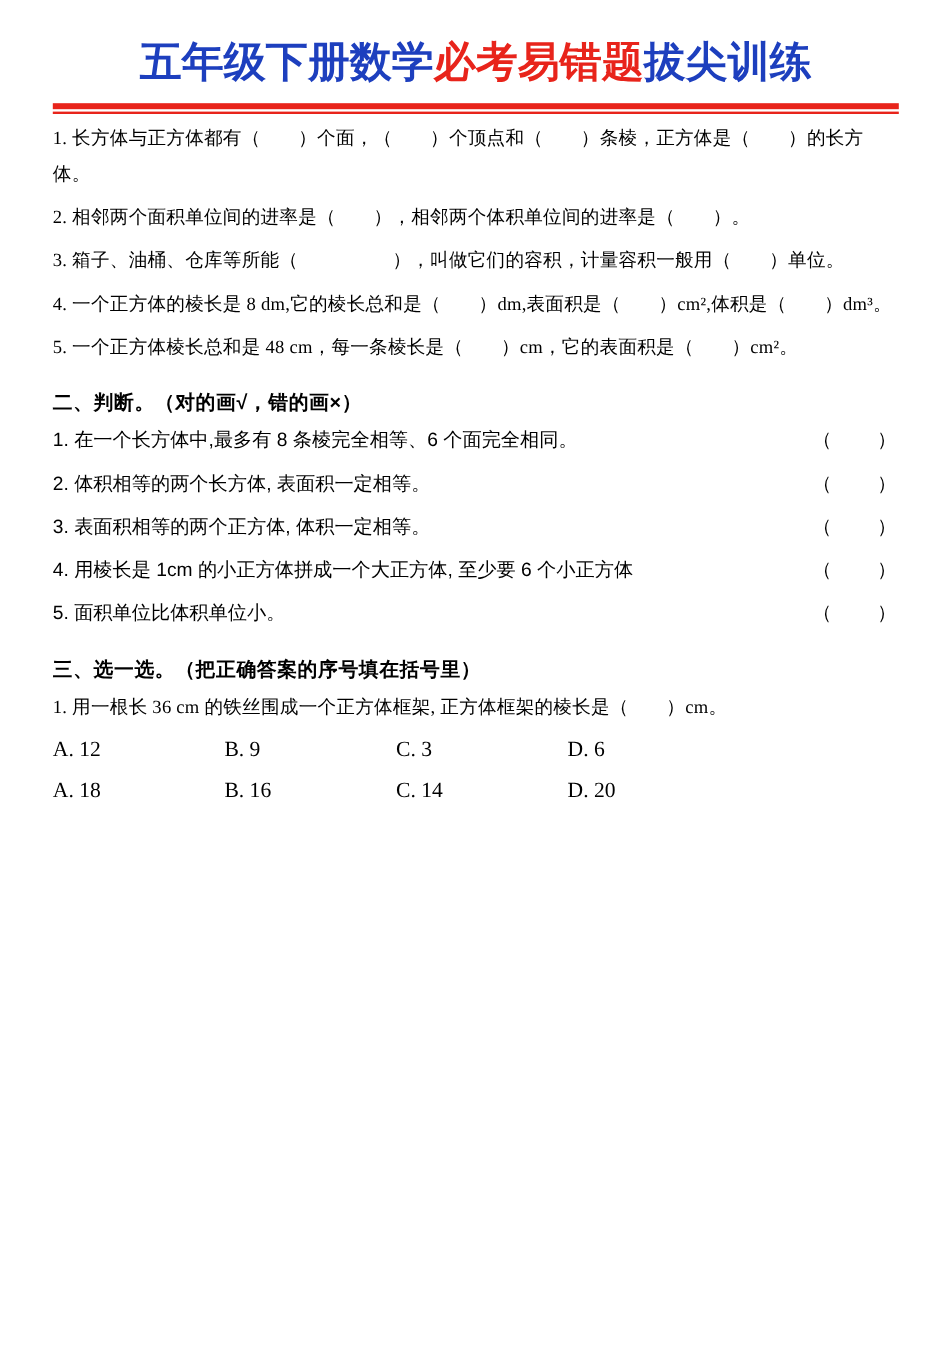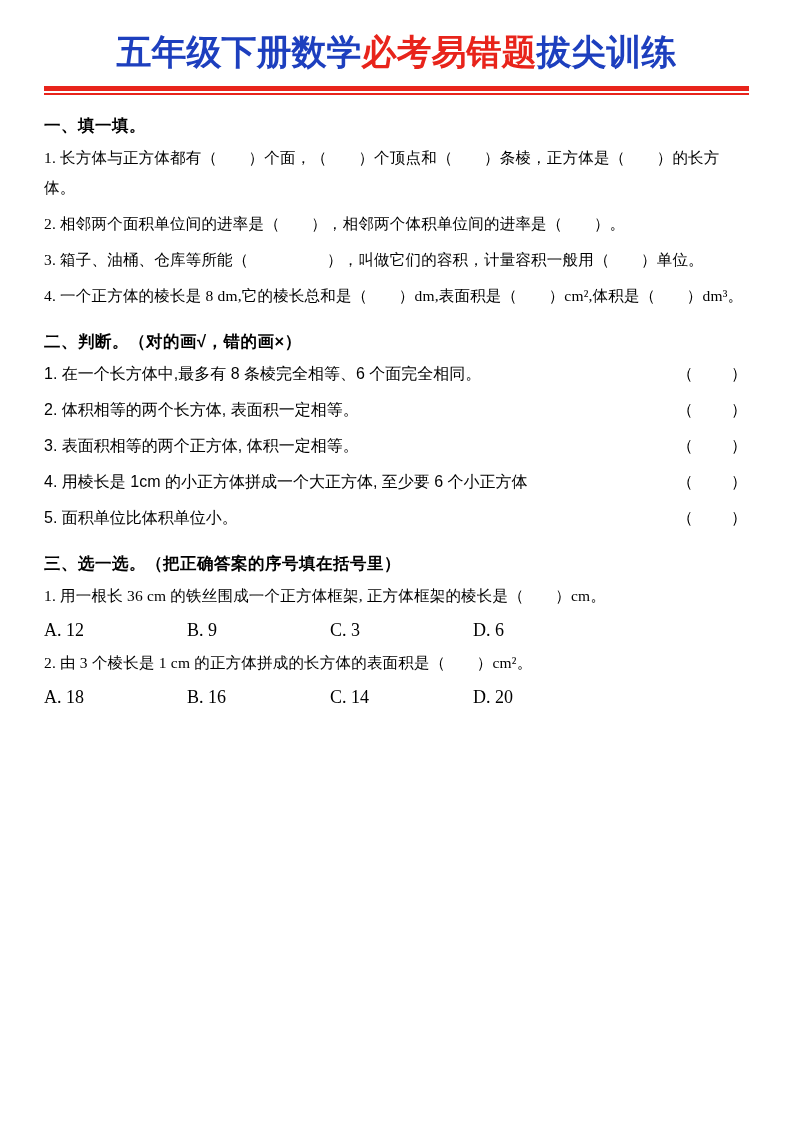--- a/index.html
+++ b/index.html
@@ -130,25 +130,25 @@
     <div class="title"><span class="blue">五年级下册数学</span><span class="red">必考易错题</span><span class="blue">拔尖训练</span></div>
   </div>
 
   <div class="rule-wrap">
     <div class="rule-thick"></div>
     <div class="rule-gap"></div>
     <div class="rule-thin"></div>
   </div>
 
 
-  <div class="section-head">一、填一填。</div>
   <div class="q">1. 长方体与正方体都有（　　）个面，（　　）个顶点和（　　）条棱，正方体是（　　）的长方体。</div>
   <div class="q">2. 相邻两个面积单位间的进率是（　　），相邻两个体积单位间的进率是（　　）。</div>
   <div class="q">3. 箱子、油桶、仓库等所能（　　　　　），叫做它们的容积，计量容积一般用（　　）单位。</div>
   <div class="q">4. 一个正方体的棱长是 8 dm,它的棱长总和是（　　）dm,表面积是（　　）cm²,体积是（　　）dm³。</div>
+  <div class="q">5. 一个正方体棱长总和是 48 cm，每一条棱长是（　　）cm，它的表面积是（　　）cm²。</div>
 
   <div class="section-head">二、判断。（对的画√，错的画×）</div>
   <div class="judge-row">
     <span class="txt">1. 在一个长方体中,最多有 8 条棱完全相等、6 个面完全相同。</span>
     <span class="spacer"></span>
     <span class="paren">（　　）</span>
   </div>
   <div class="judge-row">
     <span class="txt">2. 体积相等的两个长方体, 表面积一定相等。</span>
     <span class="spacer"></span>
@@ -171,21 +171,20 @@
   </div>
 
   <div class="section-head">三、选一选。（把正确答案的序号填在括号里）</div>
   <div class="q">1. 用一根长 36 cm 的铁丝围成一个正方体框架, 正方体框架的棱长是（　　）cm。</div>
   <div class="choices">
     <span>A. 12</span>
     <span>B. 9</span>
     <span>C. 3</span>
     <span>D. 6</span>
   </div>
-  <div class="q tight">2. 由 3 个棱长是 1 cm 的正方体拼成的长方体的表面积是（　　）cm²。</div>
   <div class="choices">
     <span>A. 18</span>
     <span>B. 16</span>
     <span>C. 14</span>
     <span>D. 20</span>
   </div>
 
 </div>
 
 </body></html>

